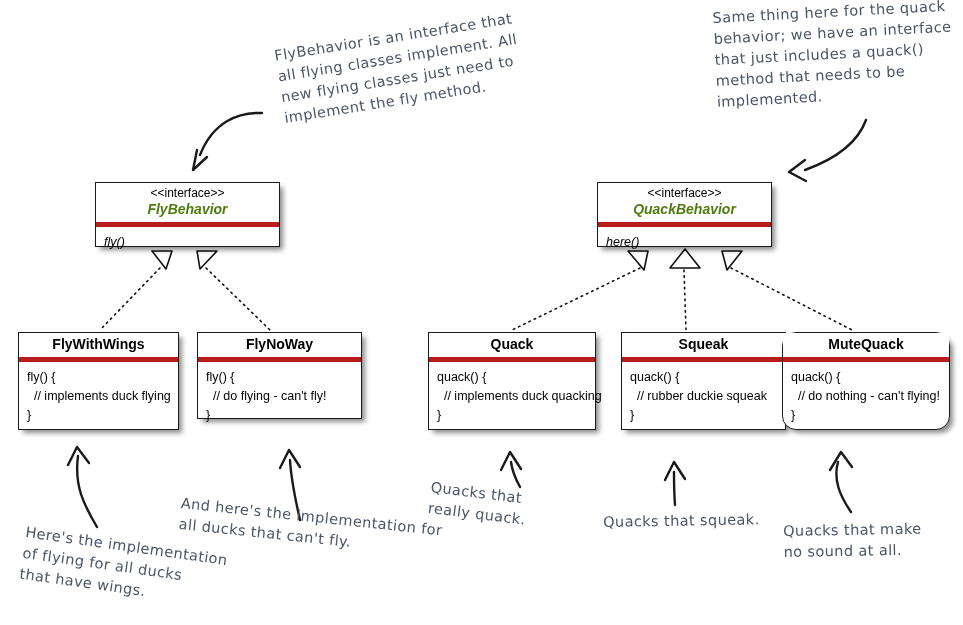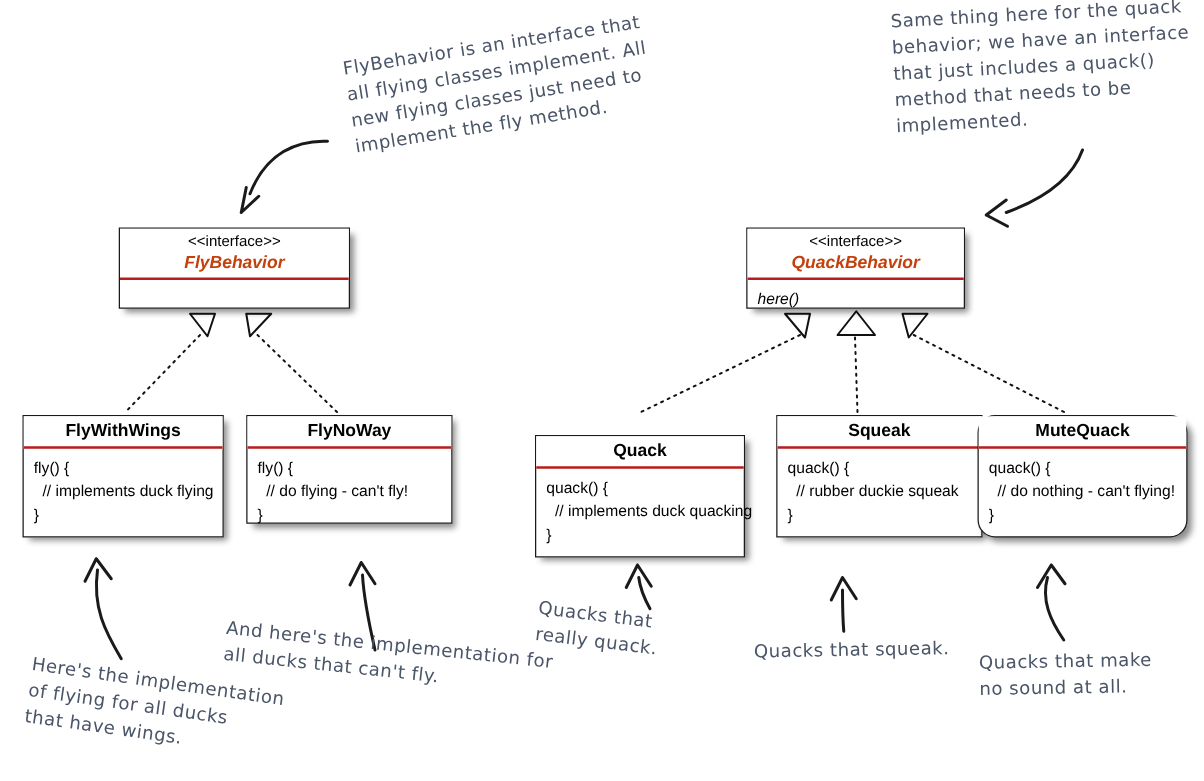--- a/index.html
+++ b/index.html
@@ -21,35 +21,35 @@
     position: absolute;
     background: #ffffff;
     border: 1px solid #1a1a1a;
     box-sizing: border-box;
     box-shadow: 4px 4px 5px -1px rgba(0,0,0,0.45);
   }
   .uml-header {
     box-sizing: border-box;
     padding: 3px 6px 4px 6px;
     text-align: center;
-    border-bottom: 2px solid #b91c1c;
+    border-bottom: 5px solid #b91c1c;
     background: #ffffff;
   }
   .uml-stereotype {
     display: block;
     font-size: 12px;
     color: #000;
     line-height: 15px;
   }
   .uml-iname {
     display: block;
     font-size: 14px;
     font-weight: bold;
     font-style: italic;
-    color: #c2410c;
+    color: #4d7c0f;
     line-height: 17px;
   }
   .uml-cname {
     display: block;
     font-size: 14px;
     font-weight: bold;
     color: #000;
     line-height: 17px;
   }
   .uml-body {
@@ -154,20 +154,23 @@
         <path d="M841,452 L830,470 M841,452 L852,467"></path>
       </g>
     </g>
   </svg>
 
   <div class="uml-box" style="left:95px; top:182px; width:185px; height:65px;">
     <div class="uml-header">
       <span class="uml-stereotype">&lt;&lt;interface&gt;&gt;</span>
       <span class="uml-iname">FlyBehavior</span>
     </div>
+    <div class="uml-body">
+      <div class="line ital">fly()</div>
+    </div>
   </div>
 
   <div class="uml-box" style="left:597px; top:182px; width:175px; height:65px;">
     <div class="uml-header">
       <span class="uml-stereotype">&lt;&lt;interface&gt;&gt;</span>
       <span class="uml-iname">QuackBehavior</span>
     </div>
     <div class="uml-body">
       <div class="line ital">here()</div>
     </div>
@@ -188,21 +191,21 @@
     <div class="uml-header">
       <span class="uml-cname">FlyNoWay</span>
     </div>
     <div class="uml-body">
       <div class="line">fly() {</div>
       <div class="line">  // do flying - can't fly!</div>
       <div class="line">}</div>
     </div>
   </div>
 
-  <div class="uml-box" style="left:428px; top:348px; width:168px; height:98px;">
+  <div class="uml-box" style="left:428px; top:332px; width:168px; height:98px;">
     <div class="uml-header">
       <span class="uml-cname">Quack</span>
     </div>
     <div class="uml-body">
       <div class="line">quack() {</div>
       <div class="line">  // implements duck quacking</div>
       <div class="line">}</div>
     </div>
   </div>
 

